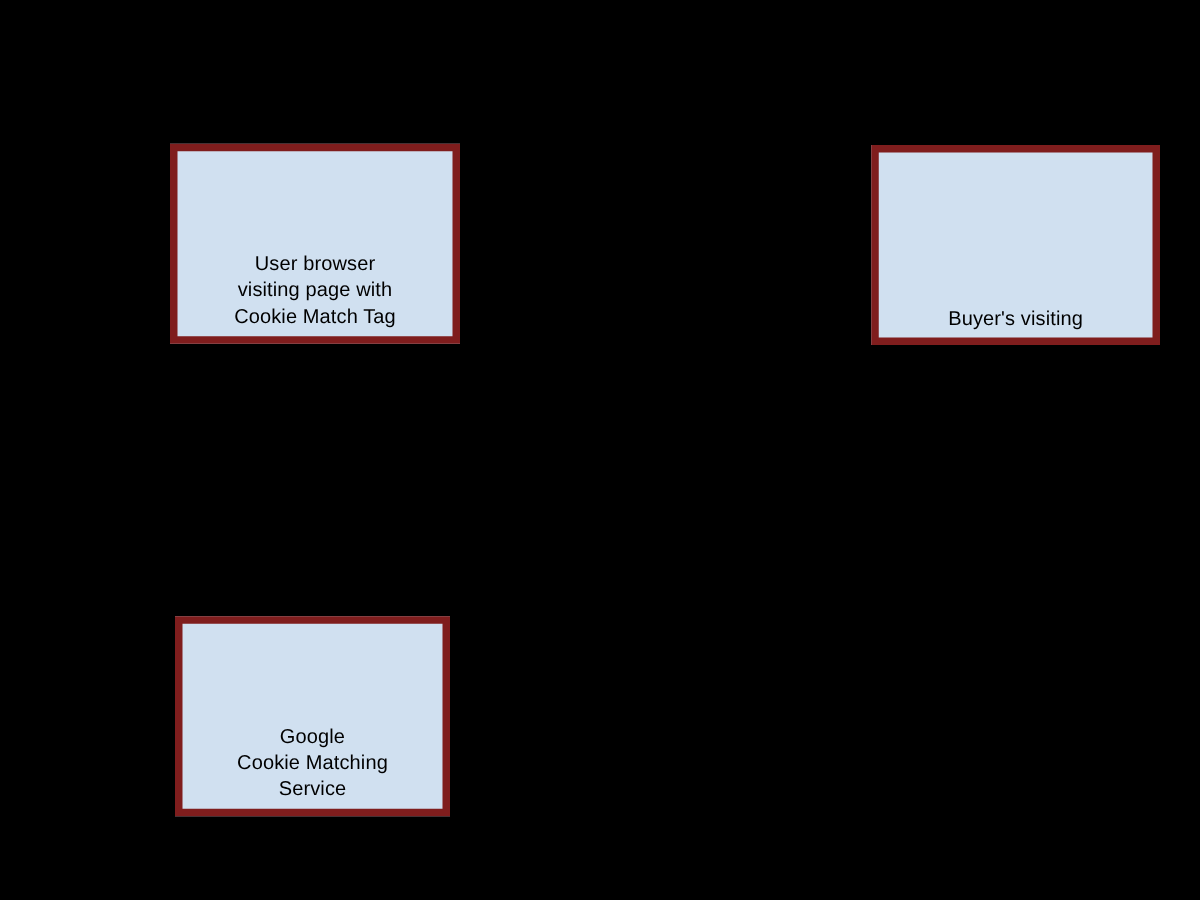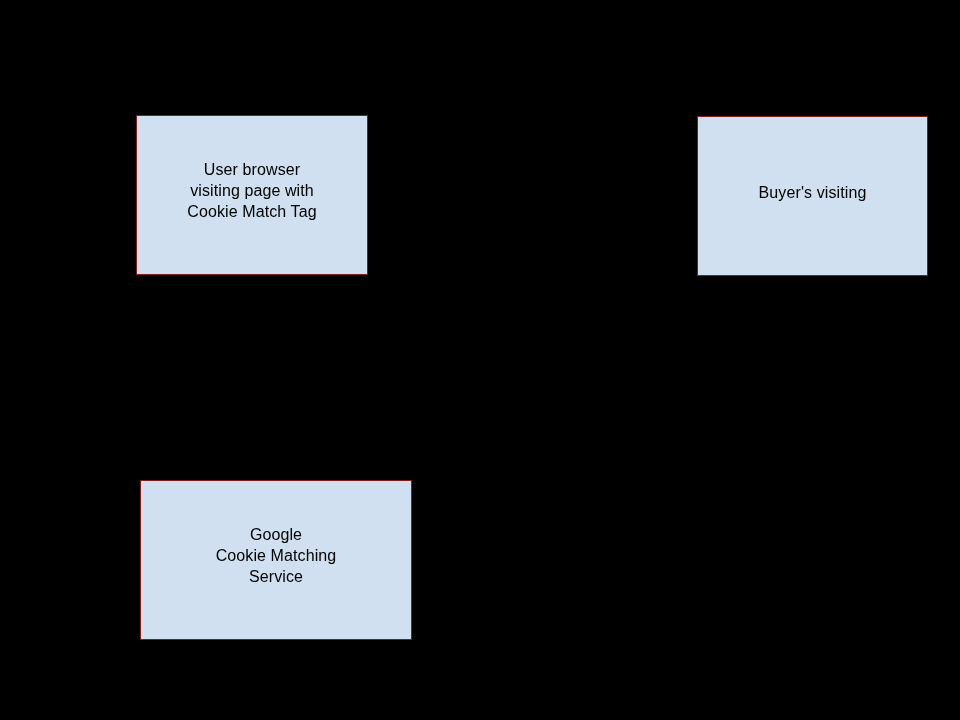--- a/index.html
+++ b/index.html
@@ -23,23 +23,23 @@
     top: 0;
     width: 960px;
     height: 720px;
     background: #000000;
   }
 
   .node {
     position: absolute;
     box-sizing: border-box;
     background: #d0e0f0;
-    border: 1px solid #7f1d1d;
+    border: 6px solid #7f1d1d;
     display: flex;
-    align-items: center;
+    align-items: flex-end;
     justify-content: center;
   }
 
   .node-label {
     display: block;
     width: 100%;
     text-align: center;
     color: #000000;
     font-size: 16px;
     line-height: 21px;
@@ -69,21 +69,21 @@
 Cookie Match Tag</span>
     </div>
   </div>
 
   <div class="node node-single" style="left:697px; top:116px; width:231px; height:160px;">
     <div class="node-inner">
       <span class="node-label">Buyer's visiting</span>
     </div>
   </div>
 
-  <div class="node node-multi" style="left:140px; top:480px; width:272px; height:160px;">
+  <div class="node node-multi" style="left:140px; top:493px; width:220px; height:160px;">
     <div class="node-inner">
       <span class="node-label">Google
 Cookie Matching
 Service</span>
     </div>
   </div>
 
 </div>
 
 </body></html>

